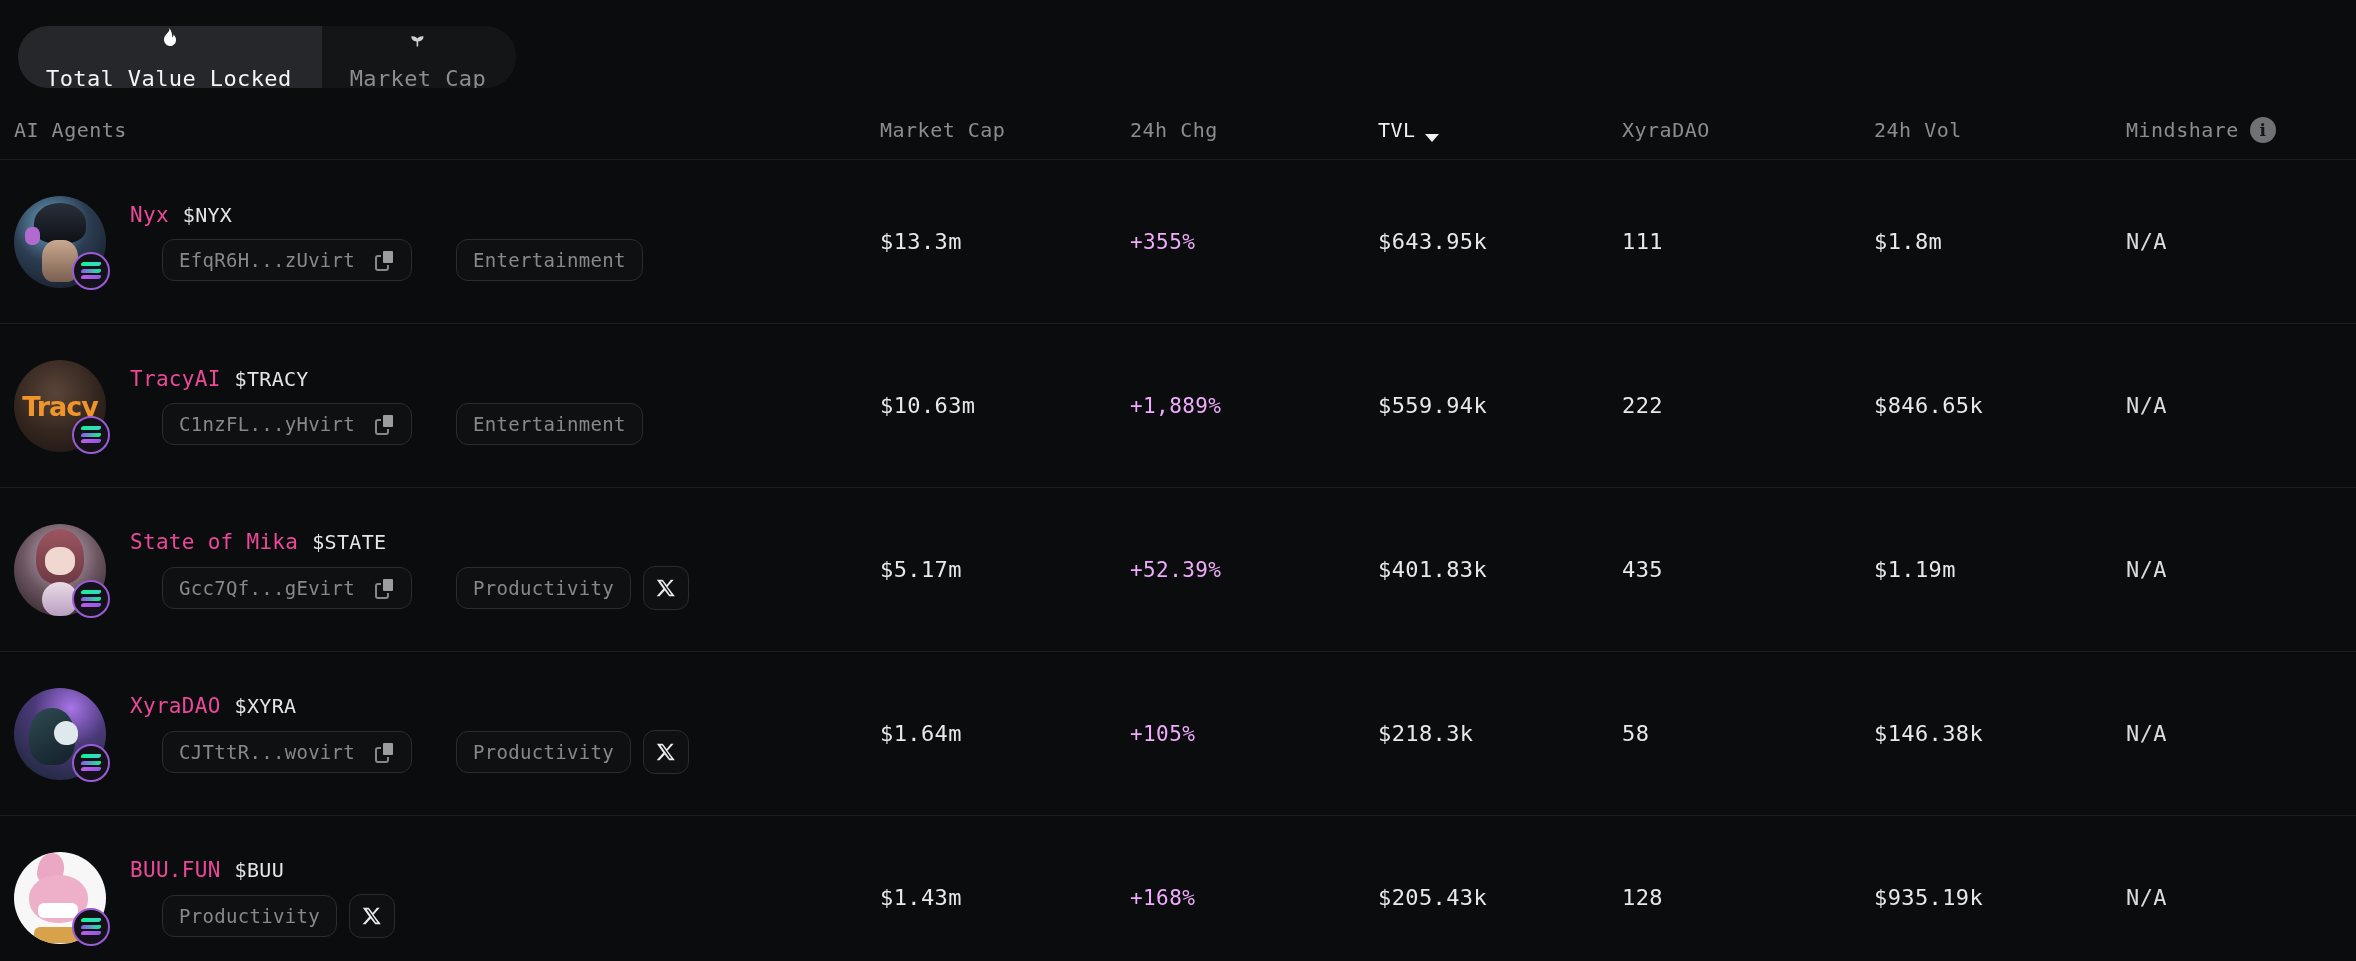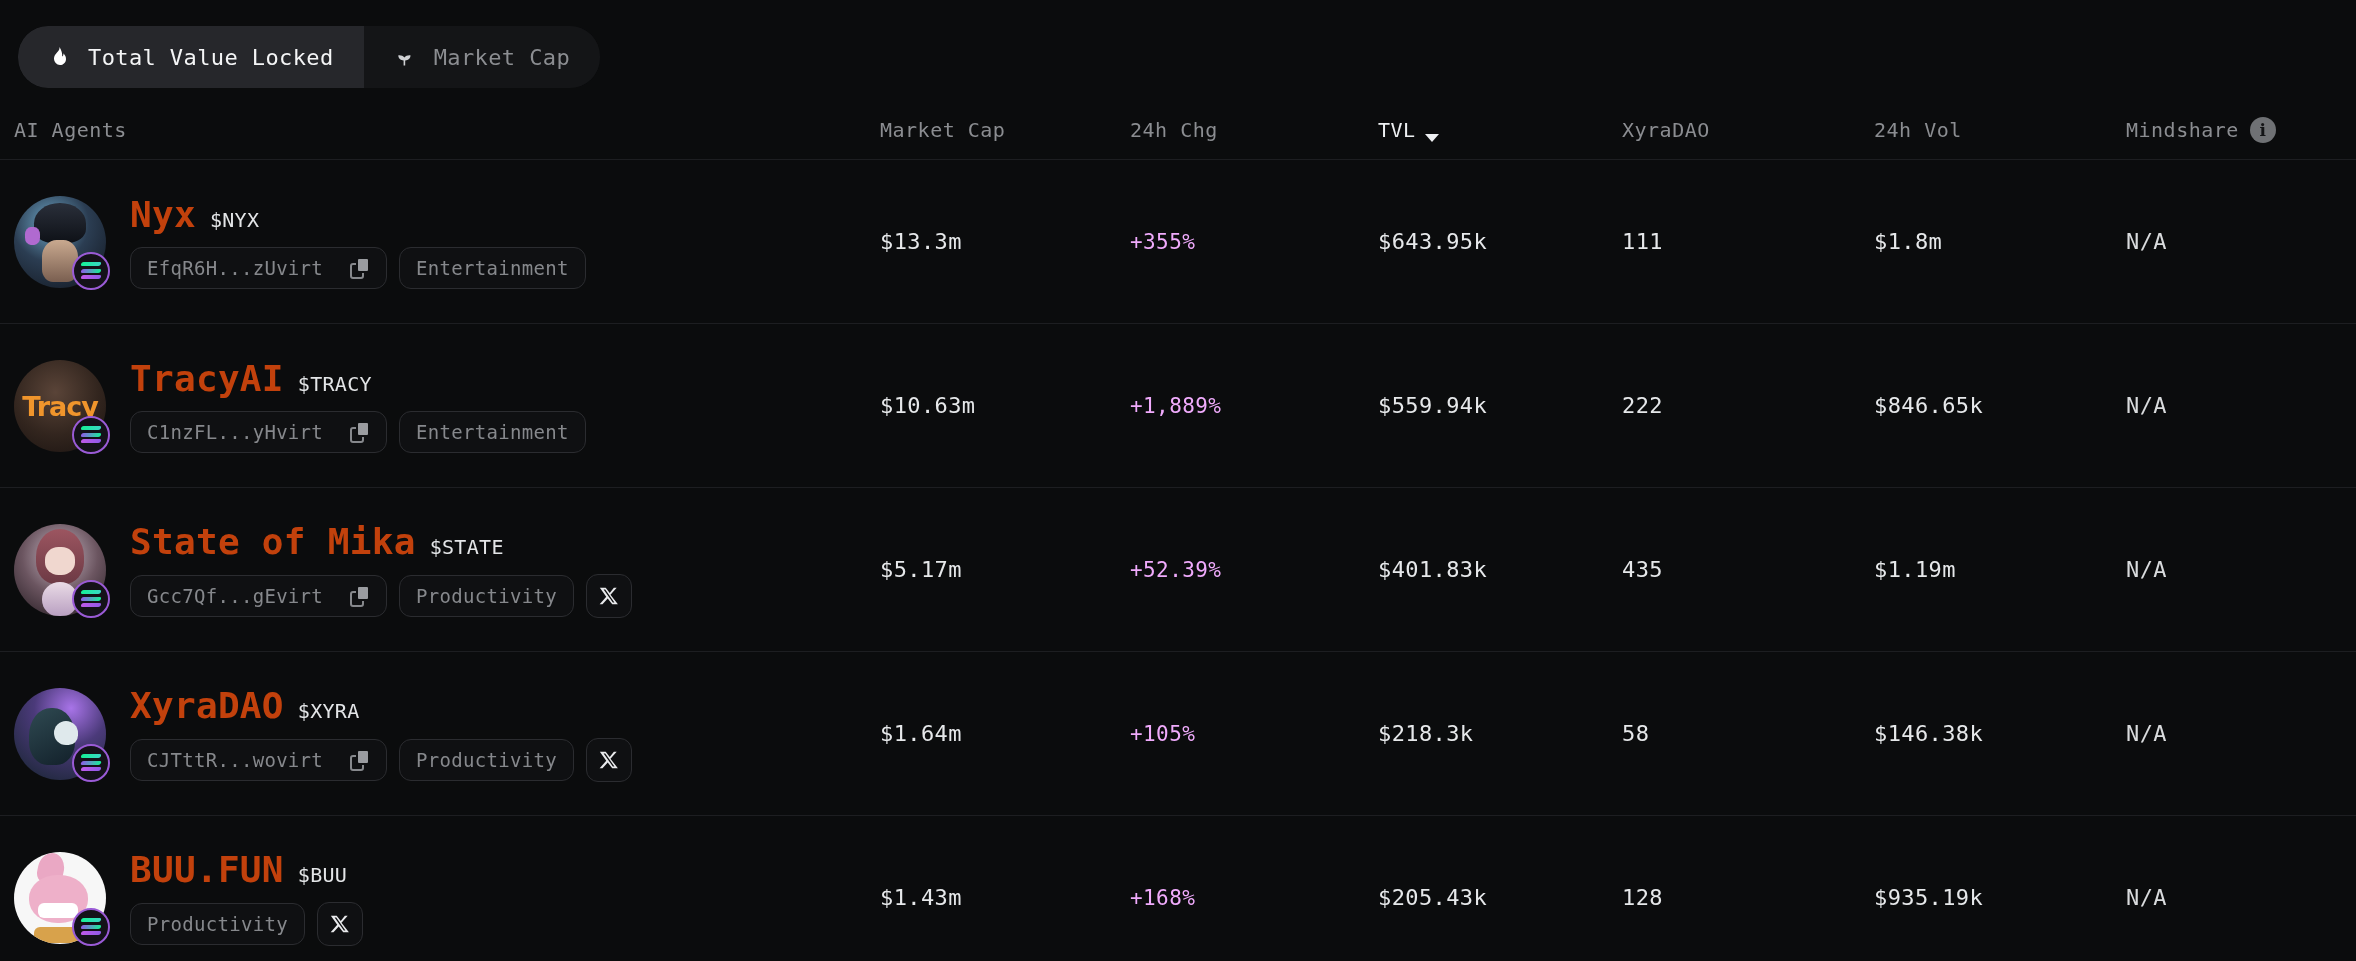--- a/index.html
+++ b/index.html
@@ -17,21 +17,21 @@
     display: flex; align-items: stretch;
     background: #111214;
     border-radius: 30px;
     overflow: hidden;
     height: 62px;
   }
   .tab {
     display: flex; align-items: center; gap: 16px;
     padding: 0 30px 0 28px;
     font-size: 22px; letter-spacing: .4px;
-    cursor: pointer; user-select: none;
+    cursor: pointer; user-select: none; flex-direction: column;
   }
   .tab.active { background: #26272b; color: #f4f5f6; border-radius: 30px 0 0 30px; }
   .tab.inactive { background: #141517; color: #8b8d91; border-radius: 0 30px 30px 0; }
   .tab-icon { width: 26px; height: 26px; display: flex; align-items: center; justify-content: center; }
 
   
   .table { position: absolute; left: 0; top: 100px; width: 2356px; }
 
   .row {
     position: relative;
@@ -79,29 +79,29 @@
     display: flex; align-items: center; justify-content: center;
   }
   .sol-bars { width: 20px; height: 17px; display: flex; flex-direction: column; justify-content: space-between; }
   .sol-bars i { display:block; height: 4px; border-radius: 2px; }
   .sol-bars i:nth-child(1){ background: linear-gradient(90deg,#14f195,#3bd6c6); transform: skewX(-20deg); }
   .sol-bars i:nth-child(2){ background: linear-gradient(90deg,#8f5ae8,#14f195); transform: skewX(-20deg); }
   .sol-bars i:nth-child(3){ background: linear-gradient(90deg,#c05ae8,#8f5ae8); transform: skewX(-20deg); }
 
   .agent-info { display: flex; flex-direction: column; gap: 12px; }
   .agent-title { display: flex; align-items: baseline; gap: 14px; }
-  .agent-name { color: #c2410c; font-size: 36px; font-weight: bold; letter-spacing: .3px; }
+  .agent-name { color: #ec4899; font-size: 21px; font-weight: normal; letter-spacing: .3px; }
   .agent-ticker { color: #e3e5e7; font-size: 20px; letter-spacing: .3px; }
   .agent-chips { display: flex; align-items: center; gap: 12px; }
   .chip {
-    display: inline-flex; align-items: flex-end; gap: 27px;
+    display: inline-flex; align-items: flex-end; gap: 20px;
     border: 1px solid #2b2c30; border-radius: 12px;
     padding: 9px 16px;
     color: #86888c; font-size: 19px; letter-spacing: .3px;
-    background: #0f1012; cursor: pointer;
+    background: #0f1012; cursor: pointer; margin-left: 32px;
   }
   .chip.tag { cursor: pointer; }
   .copy-icon { position: relative; width: 20px; height: 22px; display: inline-block; }
   .copy-icon i {
     position: absolute; display:block; border-radius: 3px;
   }
   .copy-icon i:nth-child(1){ left:0; bottom:0; width:14px; height:16px; border:2px solid #86888c; }
   .copy-icon i:nth-child(2){ right:0; top:0; width:14px; height:16px; background:#9a9ca0; border:2px solid #0f1012; }
   .x-chip {
     display: inline-flex; align-items: center; justify-content: center;

